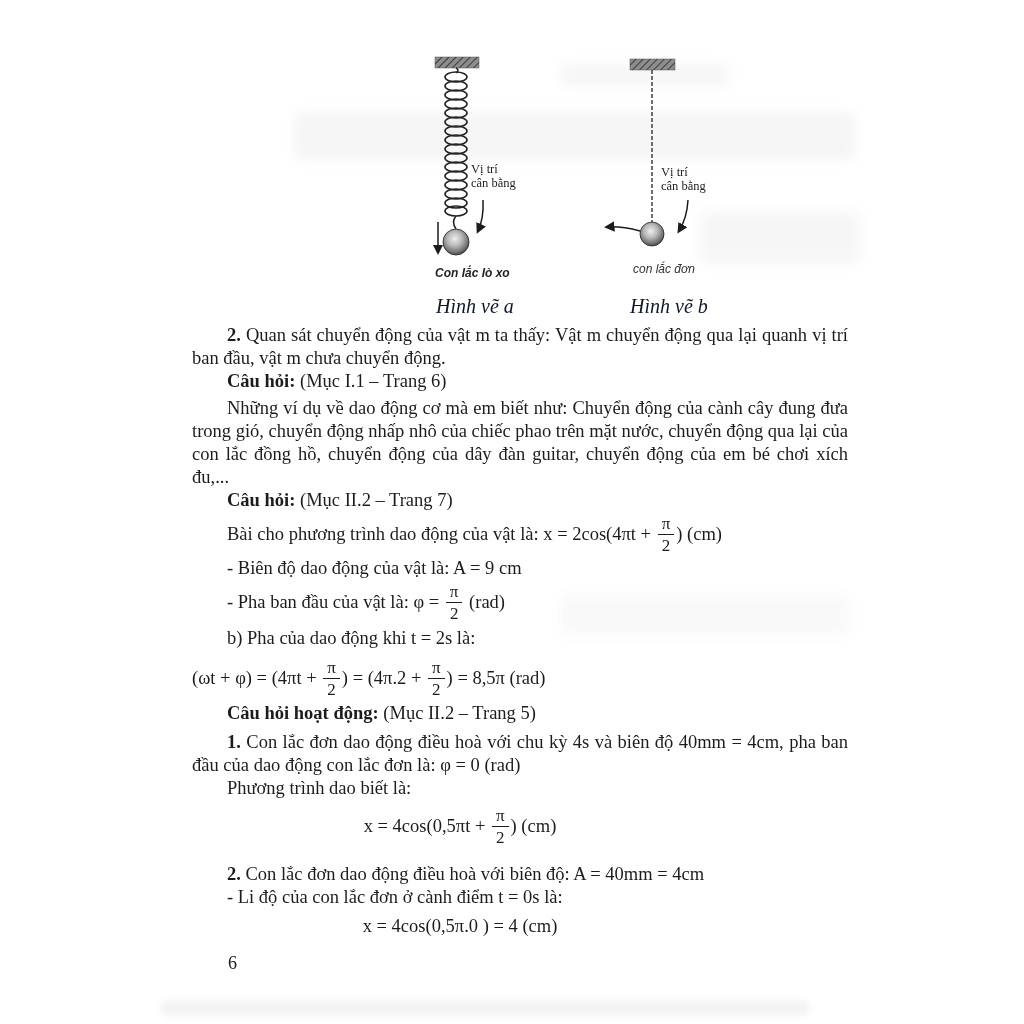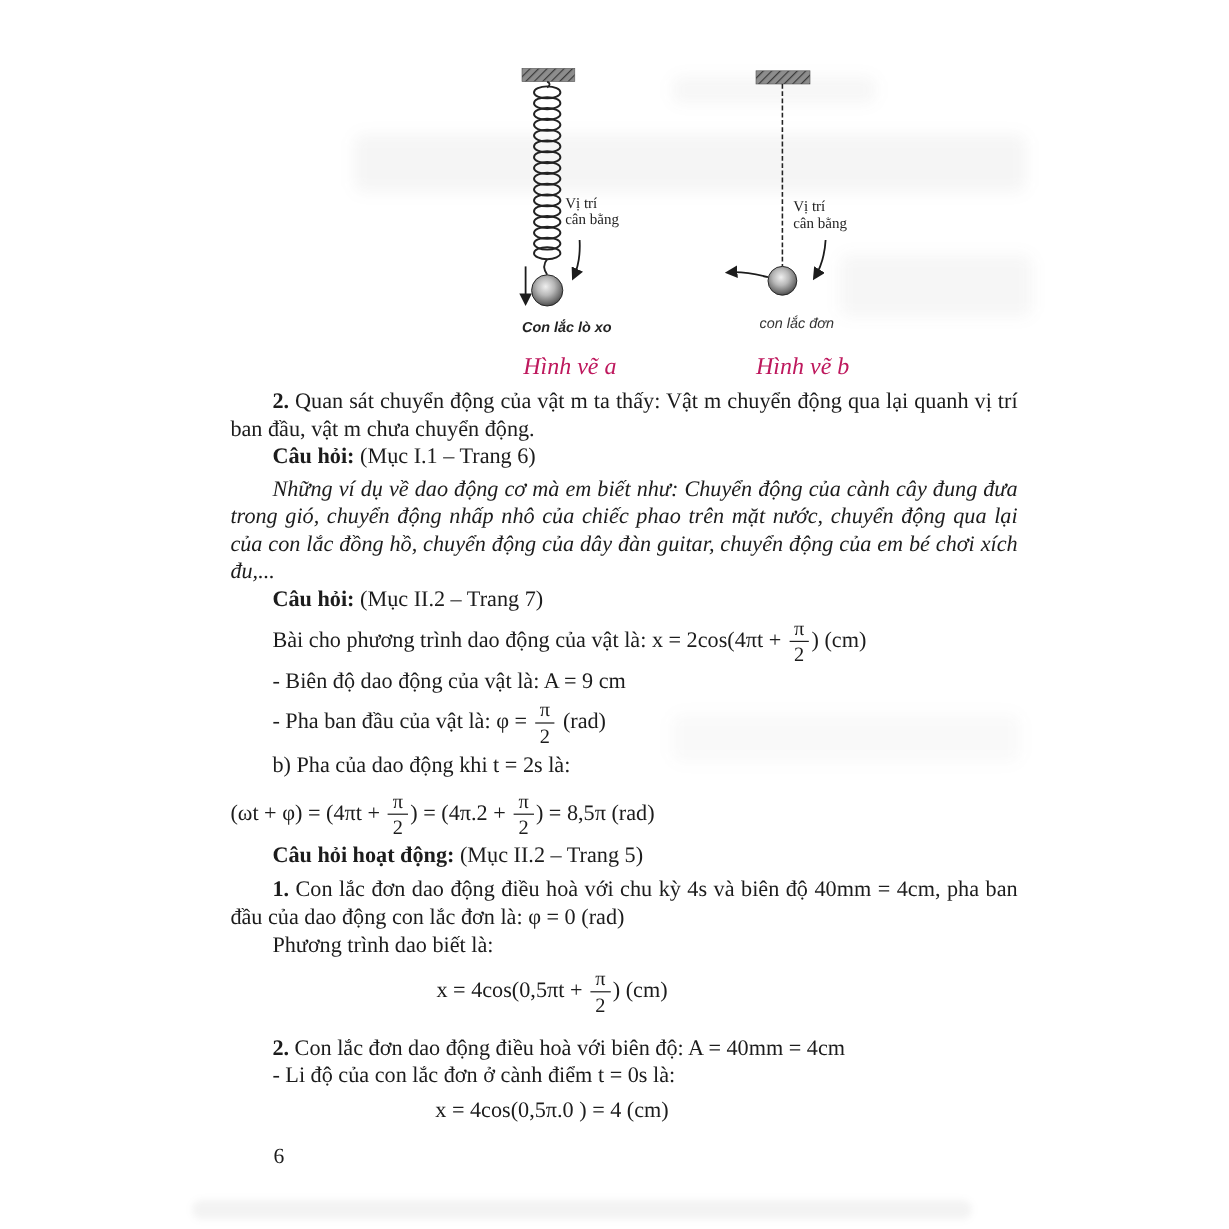--- a/index.html
+++ b/index.html
@@ -21,21 +21,21 @@
   }
   .fig-sub-a {
     position:absolute; font-family:"Liberation Sans", sans-serif;
     font-size:12px; font-style:italic; font-weight:bold; color:#222; white-space:nowrap;
   }
   .fig-sub-b {
     position:absolute; font-family:"Liberation Sans", sans-serif;
     font-size:12px; font-style:italic; color:#333; white-space:nowrap;
   }
   .fig-caption {
-    position:absolute; font-size:20px; font-style:italic; color:#be185d; white-space:nowrap;
+    position:absolute; font-size:20px; font-style:italic; color:#0f172a; white-space:nowrap;
   }
 
   
   .content {
     position:absolute; left:192px; top:324px; width:656px;
     font-size:18.5px; line-height:23px;
   }
   .content p { margin:0; text-align:justify; }
   .indent { text-indent:35px; }
   b { font-weight:bold; }
@@ -138,21 +138,21 @@
   </div>
   <div class="fig-sub-b" style="left:633px; top:262px;">con lắc đơn</div>
   <div class="fig-caption" style="left:630px; top:295px;">Hình vẽ b</div>
 
   <div class="content">
 
     <p class="indent"><b>2.</b><span> Quan sát chuyển động của vật m ta thấy: Vật m chuyển động qua lại quanh vị trí ban đầu, vật m chưa chuyển động.</span></p>
 
     <p class="indent"><b>Câu hỏi:</b><span> (Mục I.1 – Trang 6)</span></p>
 
-    <p class="indent" style="margin-top:4px;font-style:italic;">Những ví dụ về dao động cơ mà em biết như: Chuyển động của cành cây đung đưa trong gió, chuyển động nhấp nhô của chiếc phao trên mặt nước, chuyển động qua lại của con lắc đồng hồ, chuyển động của dây đàn guitar, chuyển động của em bé chơi xích đu,...</p>
+    <p class="indent" style="margin-top:4px;">Những ví dụ về dao động cơ mà em biết như: Chuyển động của cành cây đung đưa trong gió, chuyển động nhấp nhô của chiếc phao trên mặt nước, chuyển động qua lại của con lắc đồng hồ, chuyển động của dây đàn guitar, chuyển động của em bé chơi xích đu,...</p>
 
     <p class="indent"><b>Câu hỏi:</b><span> (Mục II.2 – Trang 7)</span></p>
 
     <div class="eqrow eq-indent" style="margin-top:2px;">
       <span>Bài cho phương trình dao động của vật là: x = 2cos(4πt + </span>
         <span class="frac"><span class="num">π</span><span class="den">2</span></span>
         <span>) (cm)</span>
     </div>
 
 

